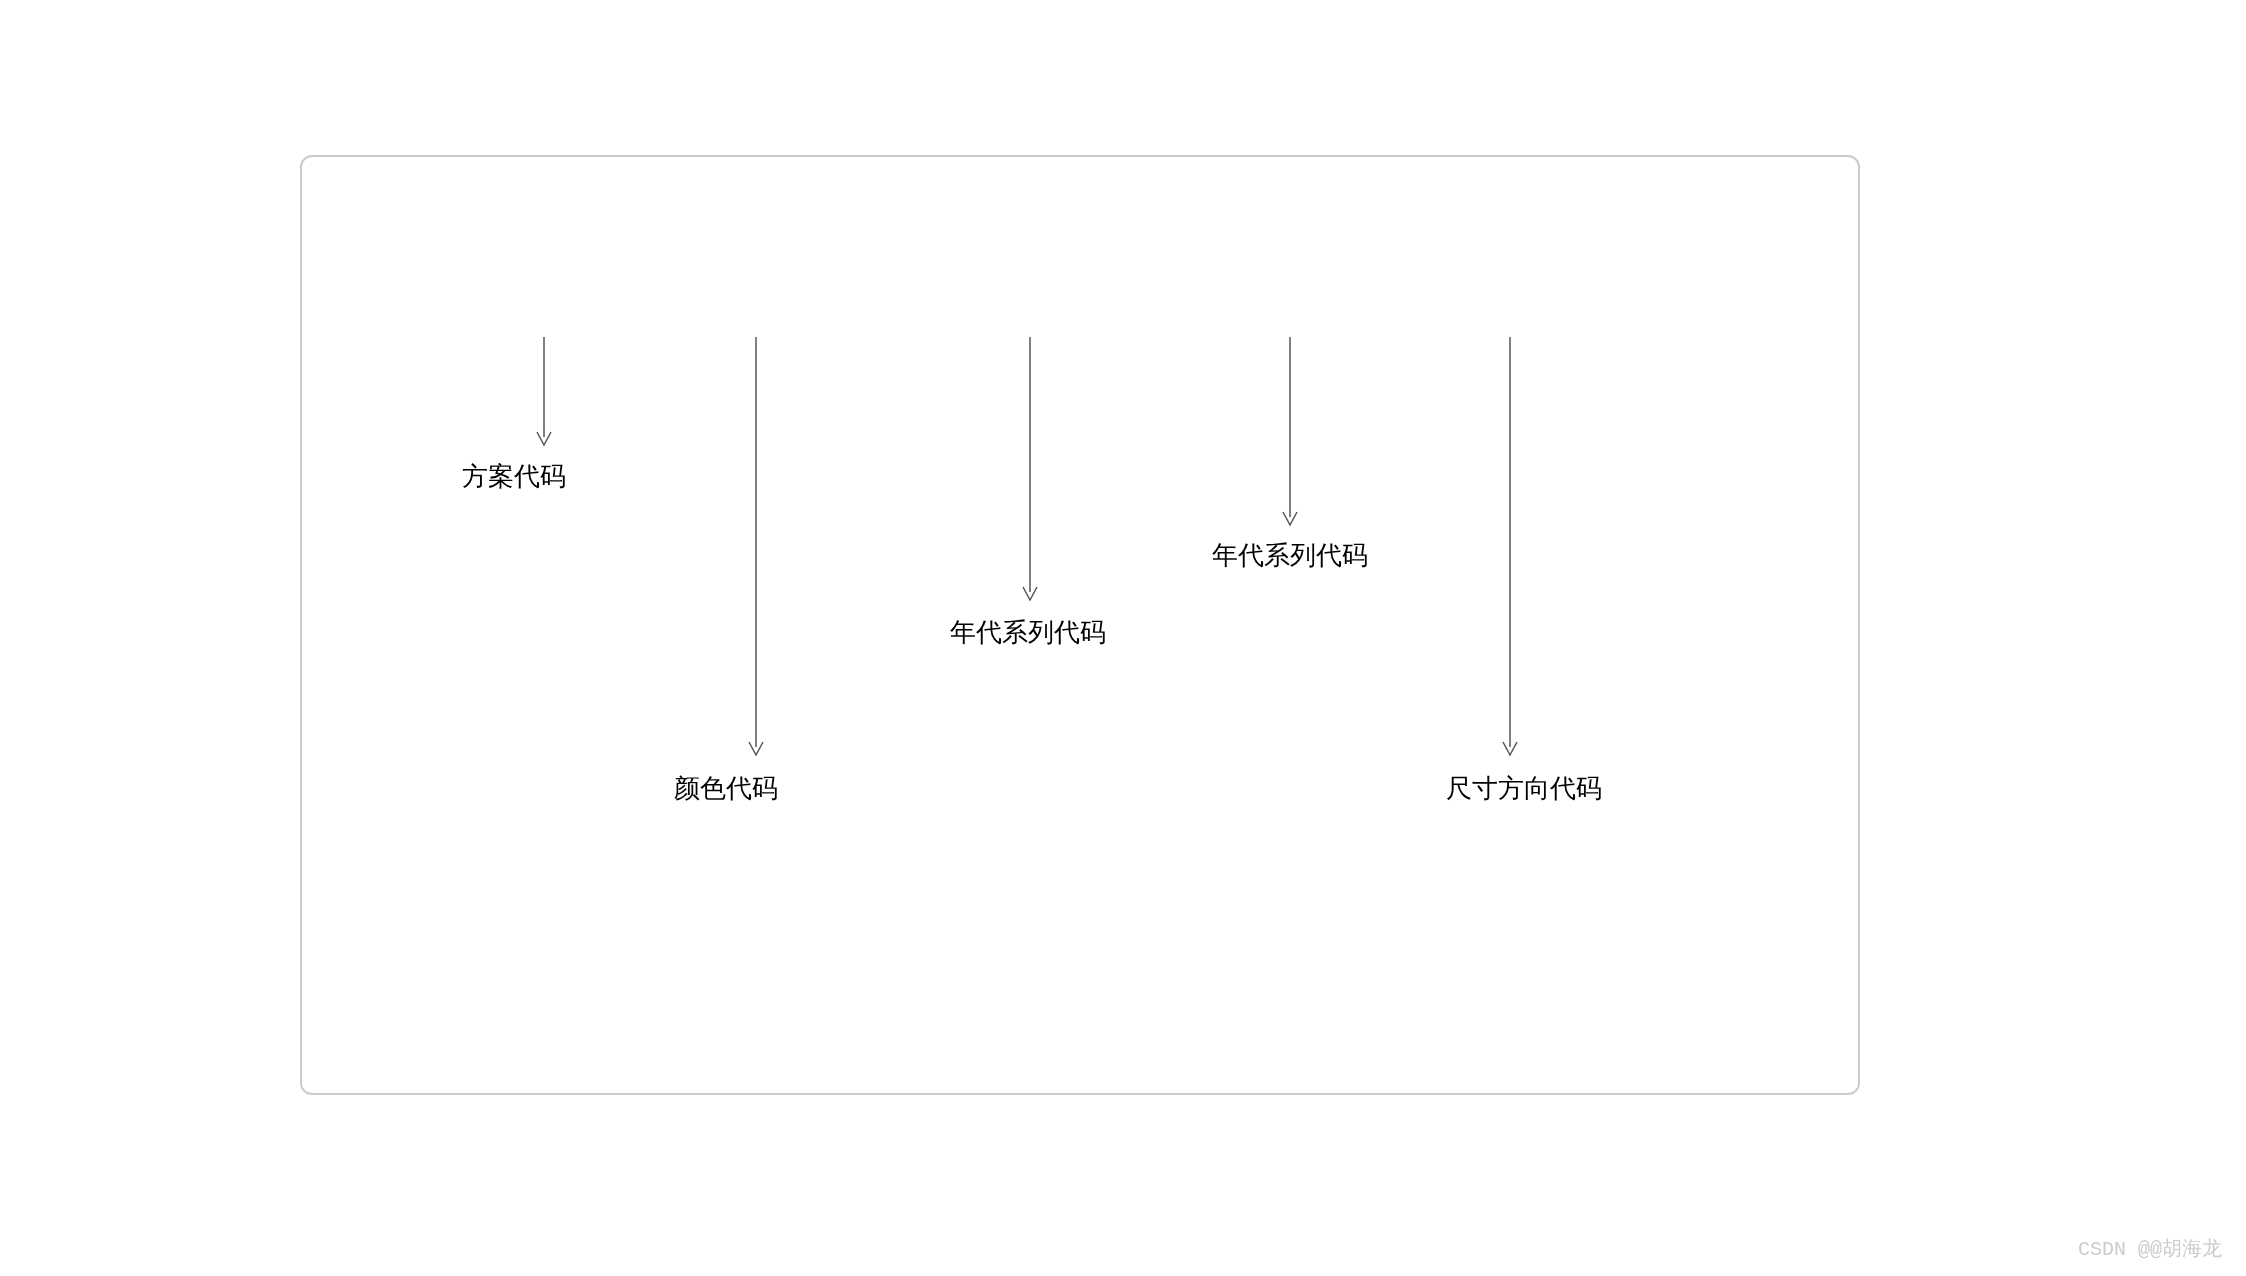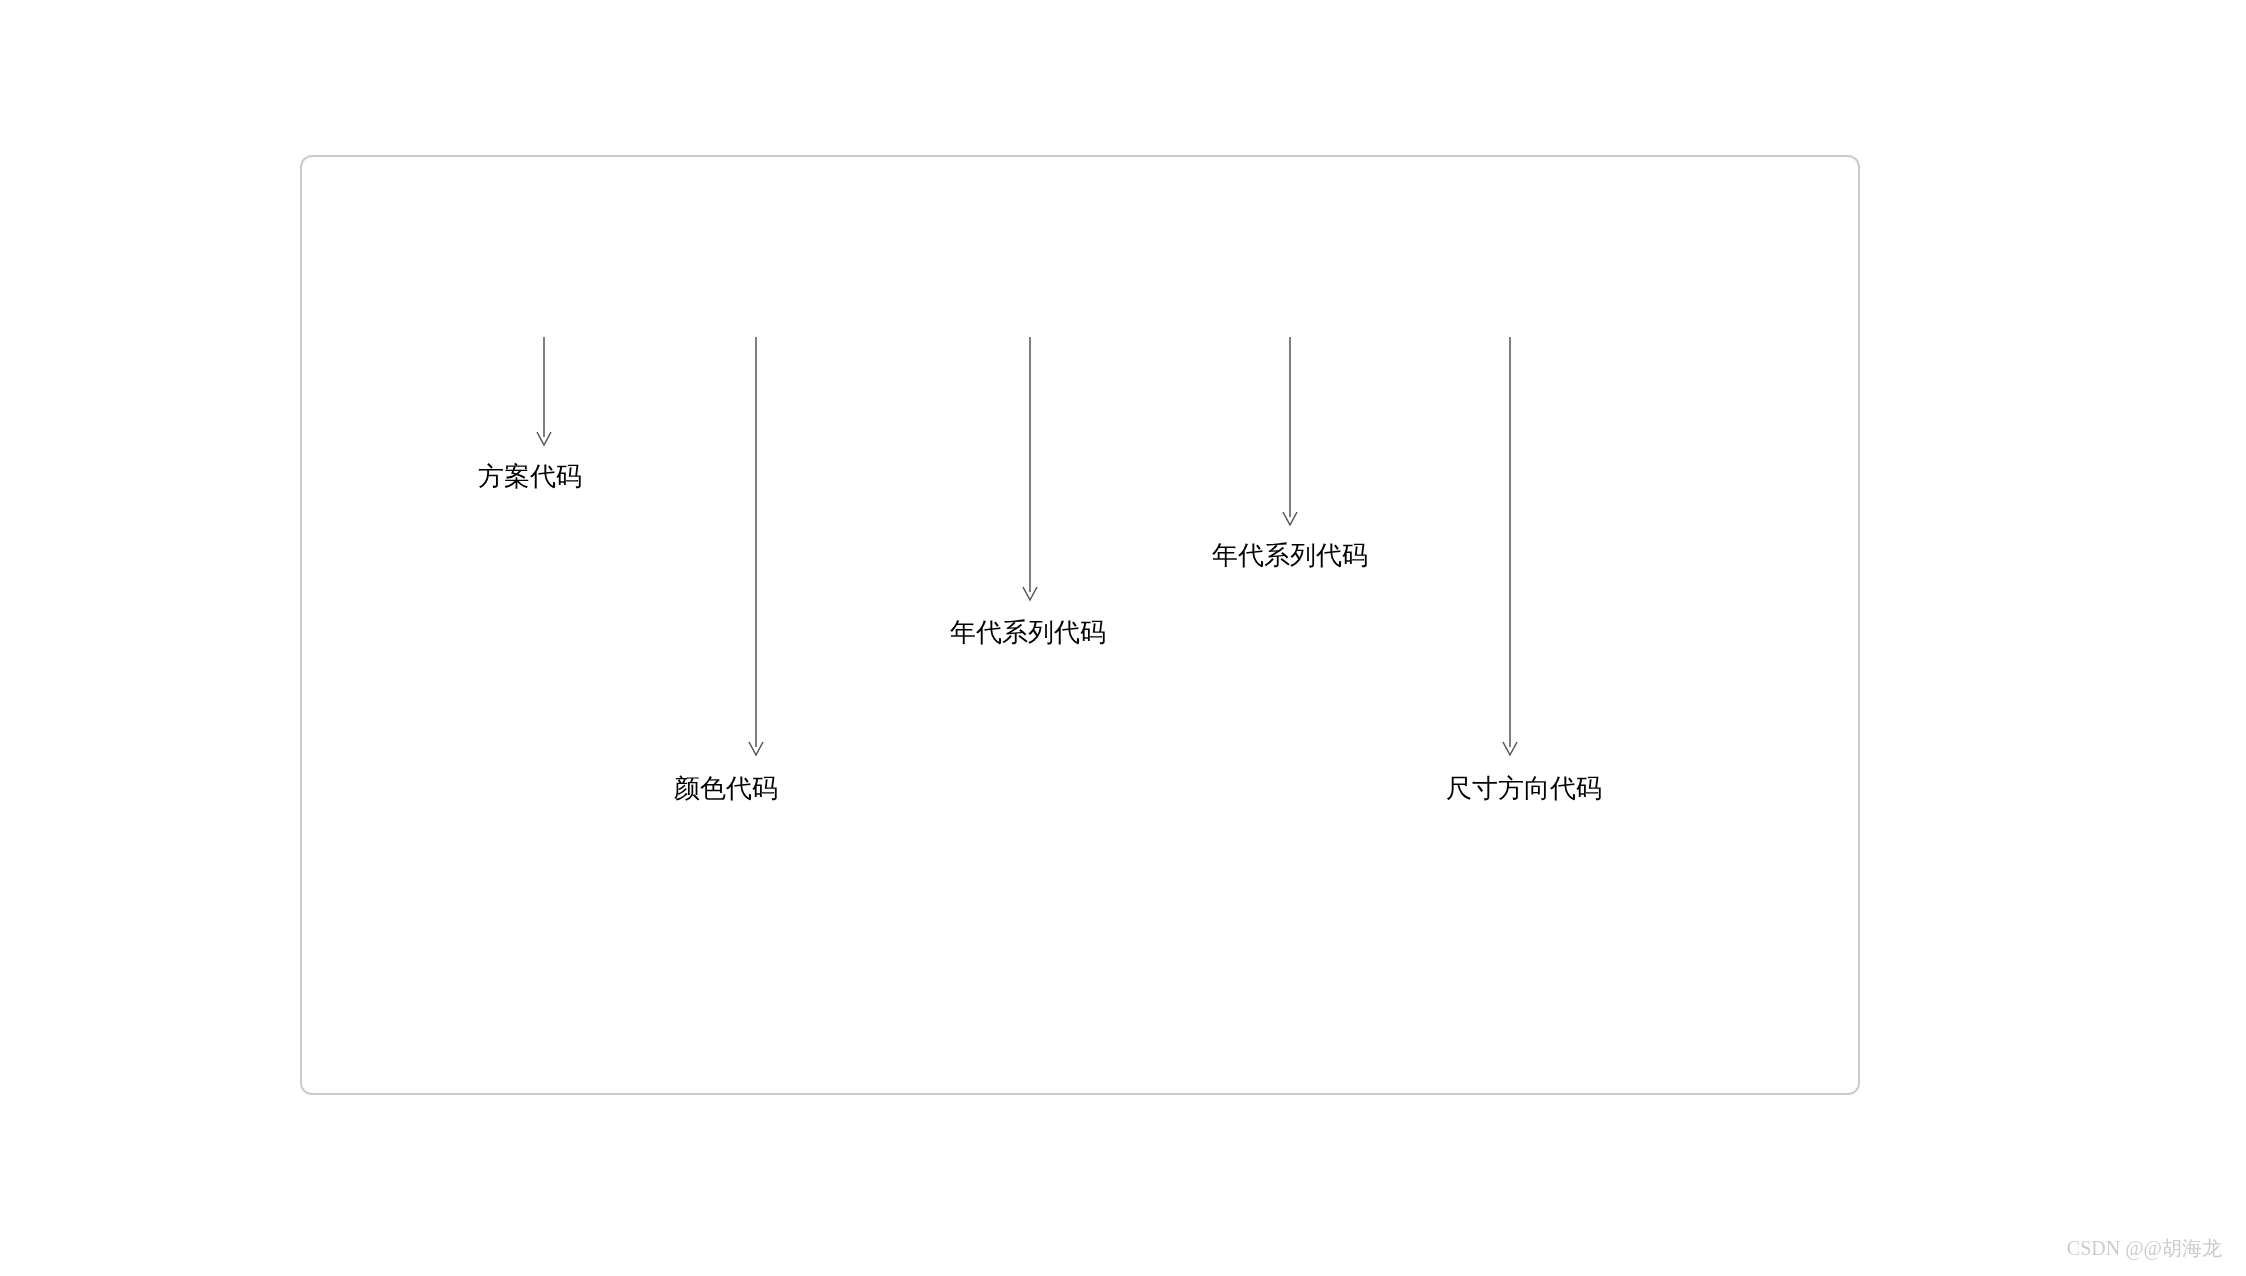--- a/index.html
+++ b/index.html
@@ -60,21 +60,21 @@
       stroke: #555555;
       stroke-width: 1.5;
       fill: none;
     }
     .watermark {
       position: absolute;
       bottom: 14px;
       right: 24px;
       font-size: 20px;
       color: #cccccc;
-      font-family: Liberation Serif, serif;
+      font-family: Liberation Mono, monospace;
     }
   </style>
 </head>
 <body>
 
 <div class="container">
 
 
   <svg class="arrow" style="left:232px; top:180px;" width="20" height="115">
     <line x1="10" y1="0" x2="10" y2="100"></line>
@@ -94,21 +94,21 @@
   <svg class="arrow" style="left:978px; top:180px;" width="20" height="195">
     <line x1="10" y1="0" x2="10" y2="180"></line>
     <polyline points="3,175 10,188 17,175"></polyline>
   </svg>
 
   <svg class="arrow" style="left:1198px; top:180px;" width="20" height="425">
     <line x1="10" y1="0" x2="10" y2="410"></line>
     <polyline points="3,405 10,418 17,405"></polyline>
   </svg>
 
-  <div class="label" style="left:176px; top:302px;">方案代码</div>
+  <div class="label" style="left:160px; top:302px;">方案代码</div>
   <div class="label" style="left:372px; top:614px;">颜色代码</div>
   <div class="label" style="left:648px; top:458px;">年代系列代码</div>
   <div class="label" style="left:910px; top:381px;">年代系列代码</div>
   <div class="label" style="left:1130px; top:614px;margin-left:14px;">尺寸方向代码</div>
 
 </div>
 
 <div class="watermark">CSDN @@胡海龙</div>
 
 </body></html>

